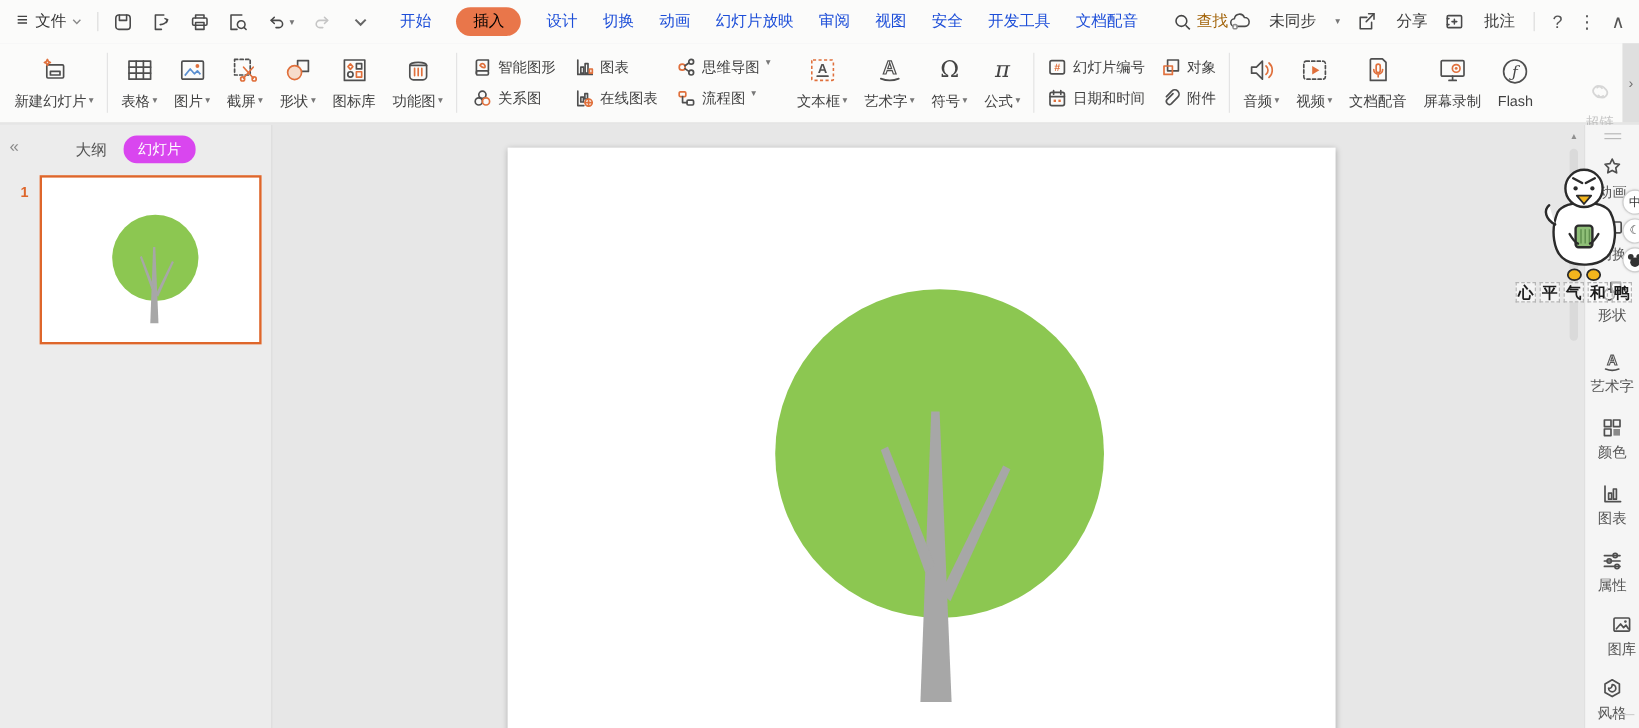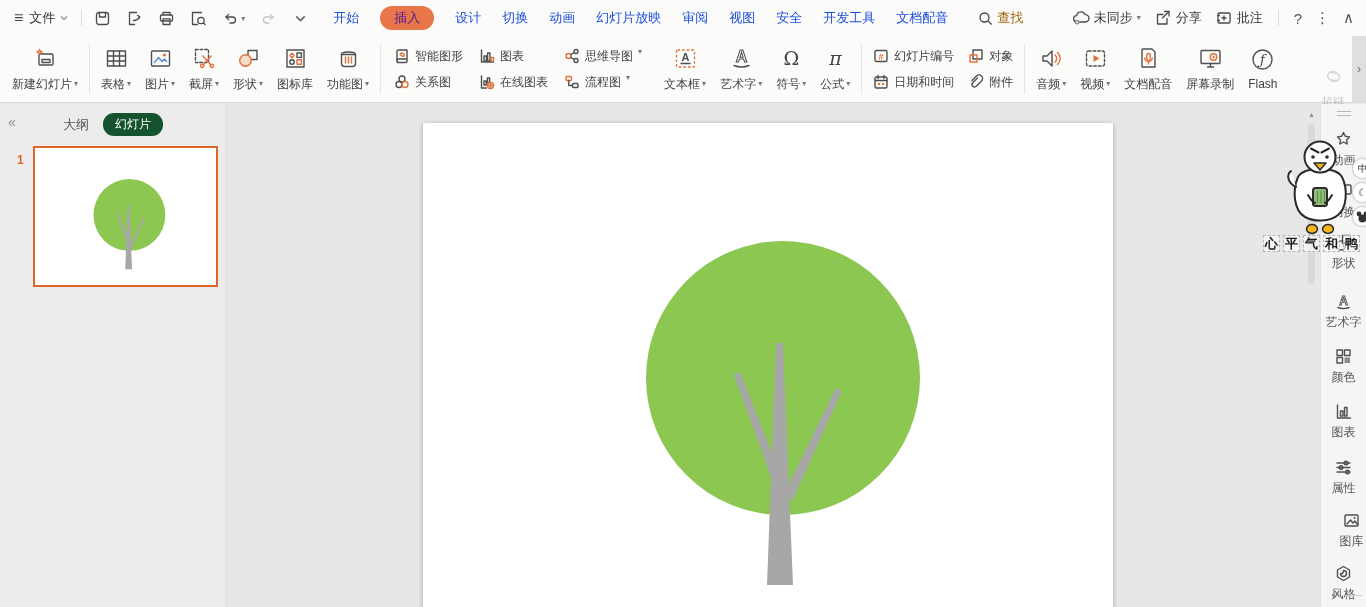--- a/index.html
+++ b/index.html
@@ -12,26 +12,26 @@
   .file-lbl { color:#333; }
   .chev-svg { width:10px; height:10px; margin-left:4px; }
   .vdiv { width:1px; height:16px; background:#DDD; margin:0 12px; }
   .qa { display:flex; align-items:center; gap:15px; }
   .qa svg { width:17px; height:17px; display:block; }
   .qa .stroke { stroke:#4a4a4a; fill:none; stroke-width:1.3; stroke-linecap:round; stroke-linejoin:round; }
   .qa .disabled { stroke:#C5C5C5; }
   .mini-caret { font-size:8px; color:#777; margin-left:-10px; }
   .tabs { display:flex; align-items:center; gap:21px; margin-left:24px; white-space:nowrap; }
   .tab { color:#1d4ed8; cursor:pointer; }
-  .tab.active { background:#E9764A; color:#4c1d95; border-radius:12px; padding:3px 14px; }
+  .tab.active { background:#E9764A; color:#000000; border-radius:12px; padding:3px 14px; }
   .searchbox { display:flex; align-items:center; gap:4px; margin-left:30px; color:#a16207; cursor:pointer; }
   .tb-right { margin-left:auto; display:flex; align-items:center; gap:13px; white-space:nowrap; }
   .tb-right svg { width:18px; height:18px; }
   .tb-right .stroke { stroke:#4a4a4a; fill:none; stroke-width:1.3; stroke-linecap:round; stroke-linejoin:round; }
-  .tb-item { display:flex; align-items:center; gap:4px; cursor:pointer; }
+  .tb-item { display:flex; align-items:center; gap:16px; cursor:pointer; }
   .caret { font-size:8px; color:#777; line-height:1; }
   .help-g { font-size:15px; color:#555; cursor:pointer; }
 
   
   .ribbon { height:67px; background:#FBFBFA; border-bottom:1px solid #DCDCDC; display:flex; align-items:center; padding-left:6px; position:relative; }
   .rdiv { width:1px; height:50px; background:#E4E4E4; margin:0 5px; flex:none; }
   .rgroup { display:flex; align-items:center; gap:2px; flex:none; }
   .bigbtn { display:flex; flex-direction:column; align-items:center; justify-content:center; gap:5px; padding:4px 6px; cursor:pointer; border-radius:3px; }
   .bigbtn svg { width:25px; height:25px; display:block; }
   .lblrow { display:flex; align-items:center; gap:2px; font-size:12px; color:#424242; white-space:nowrap; }
@@ -43,21 +43,21 @@
   .ic-orange { stroke:#E0703C; fill:none; stroke-width:1.4; stroke-linecap:round; stroke-linejoin:round; }
   .hyperlink-btn { position:absolute; right:15px; top:24px; opacity:.55; width:36px; overflow:hidden; }
   .hyperlink-btn .lblrow { color:#9a9a9a; }
   .expand-strip { position:absolute; right:0; top:0; width:14px; height:100%; background:#DFDFDF; display:flex; align-items:center; justify-content:center; color:#707070; font-size:12px; cursor:pointer; }
 
   
   .content { position:absolute; left:0; top:104px; width:1366px; height:503px; overflow:hidden; }
   .leftpanel { position:absolute; left:0; top:0; width:227px; height:100%; background:#ECECEC; border-right:1px solid #DBDBDB; }
   .collapse-btn { position:absolute; left:8px; top:10px; color:#8a8a8a; font-size:14px; cursor:pointer; }
   .ptabs { display:flex; align-items:center; justify-content:center; gap:14px; padding-top:9px; font-size:13px; color:#555; }
-  .pill-tab { background:#14532d; color:#fff; border-radius:11px; padding:3px 12px; font-size:12px; }
+  .pill-tab { background:#d946ef; color:#fff; border-radius:11px; padding:3px 12px; font-size:12px; }
   .thumb-num { position:absolute; left:17px; top:49px; color:#DE662B; font-size:12px; font-weight:bold; }
   .thumb { position:absolute; left:33px; top:42px; width:185px; height:141px; background:#fff; border:2px solid #DE662B; cursor:pointer; }
   .slide { position:absolute; left:423px; top:19px; width:690px; height:620px; background:#fff; box-shadow:0 1px 5px rgba(0,0,0,.28); }
   .vscroll { position:absolute; left:1305px; top:0; width:13px; height:100%; }
   .vscroll .arrow { display:block; text-align:center; font-size:7px; color:#8f8f8f; padding-top:7px; cursor:pointer; }
   .vscroll .thumbbar { width:7px; height:160px; background:#DADADA; border-radius:4px; margin:6px auto 0; cursor:pointer; }
 
   
   .sidebar { position:absolute; right:0; top:0; width:46px; height:100%; background:#F5F5F5; border-left:1px solid #E0E0E0; display:flex; flex-direction:column; align-items:center; }
   .sb-handle { width:14px; height:5px; border-top:1px solid #B9B9B9; border-bottom:1px solid #B9B9B9; margin-top:7px; cursor:pointer; }

